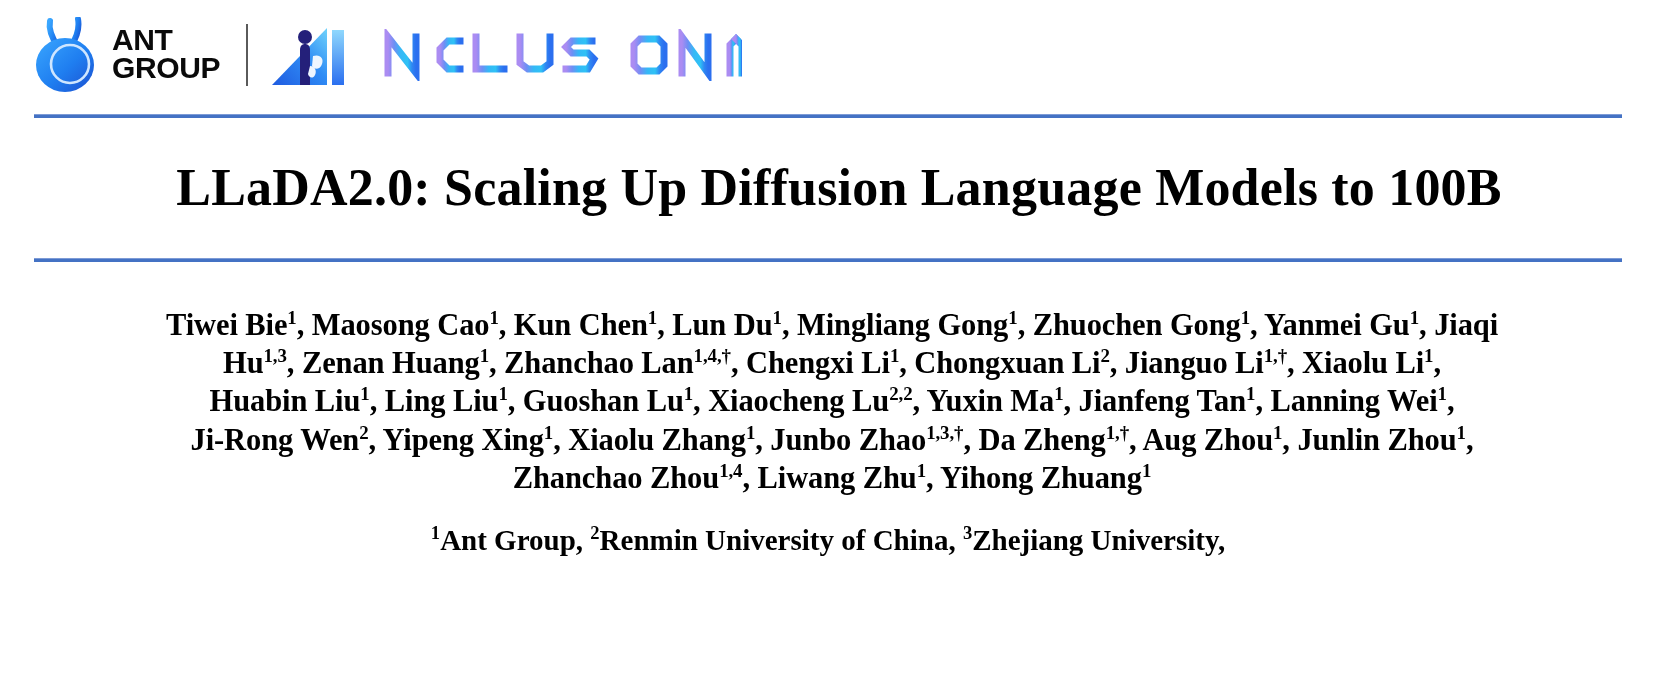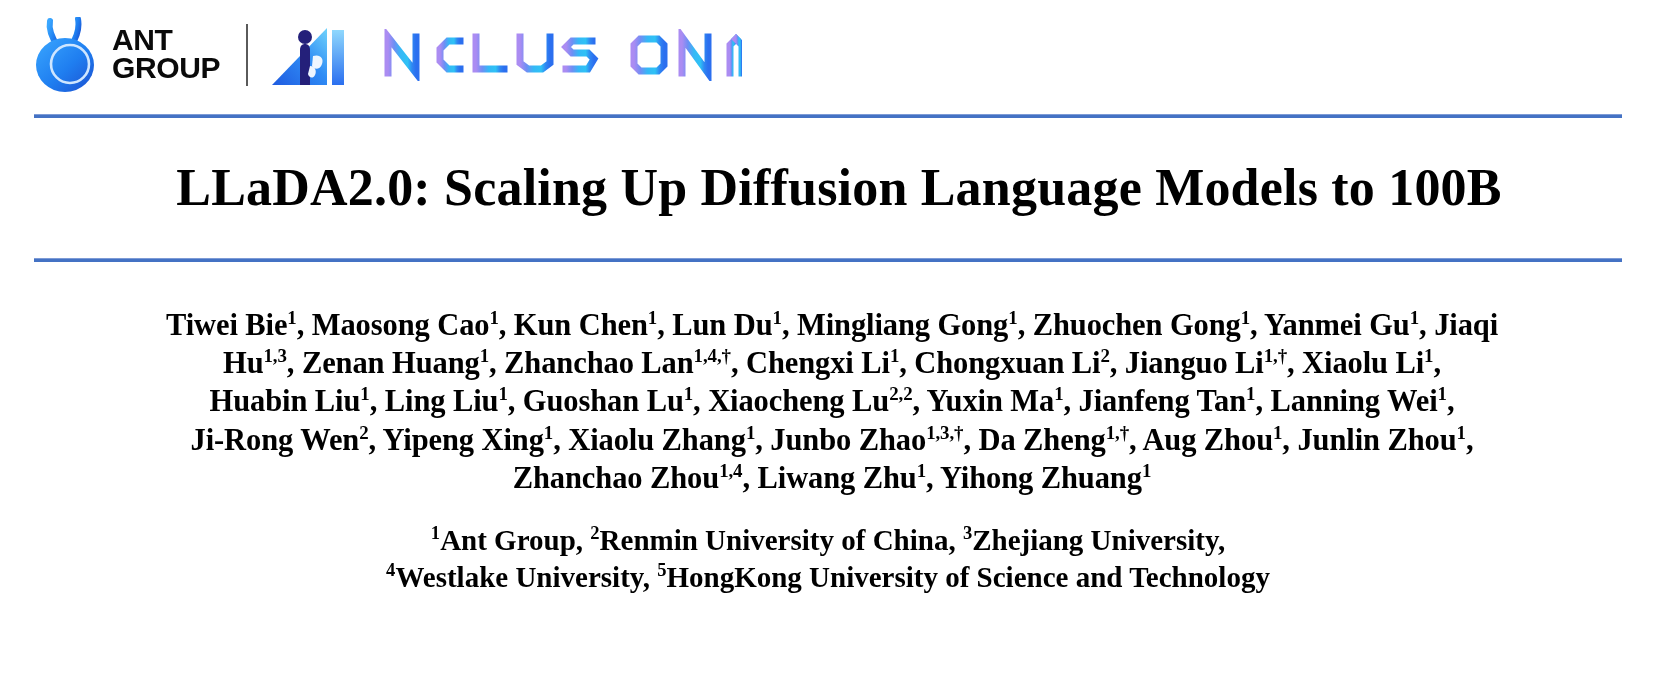--- a/index.html
+++ b/index.html
@@ -231,14 +231,13 @@
 <div class="authors" id="author-list">
     <div><span>Tiwei Bie</span><sup>1</sup><span>, </span><span>Maosong Cao</span><sup>1</sup><span>, </span><span>Kun Chen</span><sup>1</sup><span>, </span><span>Lun Du</span><sup>1</sup><span>, </span><span>Mingliang Gong</span><sup>1</sup><span>, </span><span>Zhuochen Gong</span><sup>1</sup><span>, </span><span>Yanmei Gu</span><sup>1</sup><span>, </span><span>Jiaqi</span></div>
     <div><span>Hu</span><sup>1,3</sup><span>, </span><span>Zenan Huang</span><sup>1</sup><span>, </span><span>Zhanchao Lan</span><sup>1,4,†</sup><span>, </span><span>Chengxi Li</span><sup>1</sup><span>, </span><span>Chongxuan Li</span><sup>2</sup><span>, </span><span>Jianguo Li</span><sup>1,†</sup><span>, </span><span>Xiaolu Li</span><sup>1</sup><span>, </span></div>
     <div><span>Huabin Liu</span><sup>1</sup><span>, </span><span>Ling Liu</span><sup>1</sup><span>, </span><span>Guoshan Lu</span><sup>1</sup><span>, </span><span>Xiaocheng Lu</span><sup>2,2</sup><span>, </span><span>Yuxin Ma</span><sup>1</sup><span>, </span><span>Jianfeng Tan</span><sup>1</sup><span>, </span><span>Lanning Wei</span><sup>1</sup><span>, </span></div>
     <div><span>Ji-Rong Wen</span><sup>2</sup><span>, </span><span>Yipeng Xing</span><sup>1</sup><span>, </span><span>Xiaolu Zhang</span><sup>1</sup><span>, </span><span>Junbo Zhao</span><sup>1,3,†</sup><span>, </span><span>Da Zheng</span><sup>1,†</sup><span>, </span><span>Aug Zhou</span><sup>1</sup><span>, </span><span>Junlin Zhou</span><sup>1</sup><span>, </span></div>
     <div><span>Zhanchao Zhou</span><sup>1,4</sup><span>, </span><span>Liwang Zhu</span><sup>1</sup><span>, </span><span>Yihong Zhuang</span><sup>1</sup></div>
   </div>
 
 <div class="affiliations" id="affiliation-list">
     <div><sup>1</sup><span>Ant Group</span><span>, </span><sup>2</sup><span>Renmin University of China</span><span>, </span><sup>3</sup><span>Zhejiang University</span><span>,</span></div>
-    <div><sup>4</sup><span>Westlake University</span><span>, </span><sup>5</sup><span>HongKong University of Science and Technology</span></div>
   </div>
 
 </body></html>

